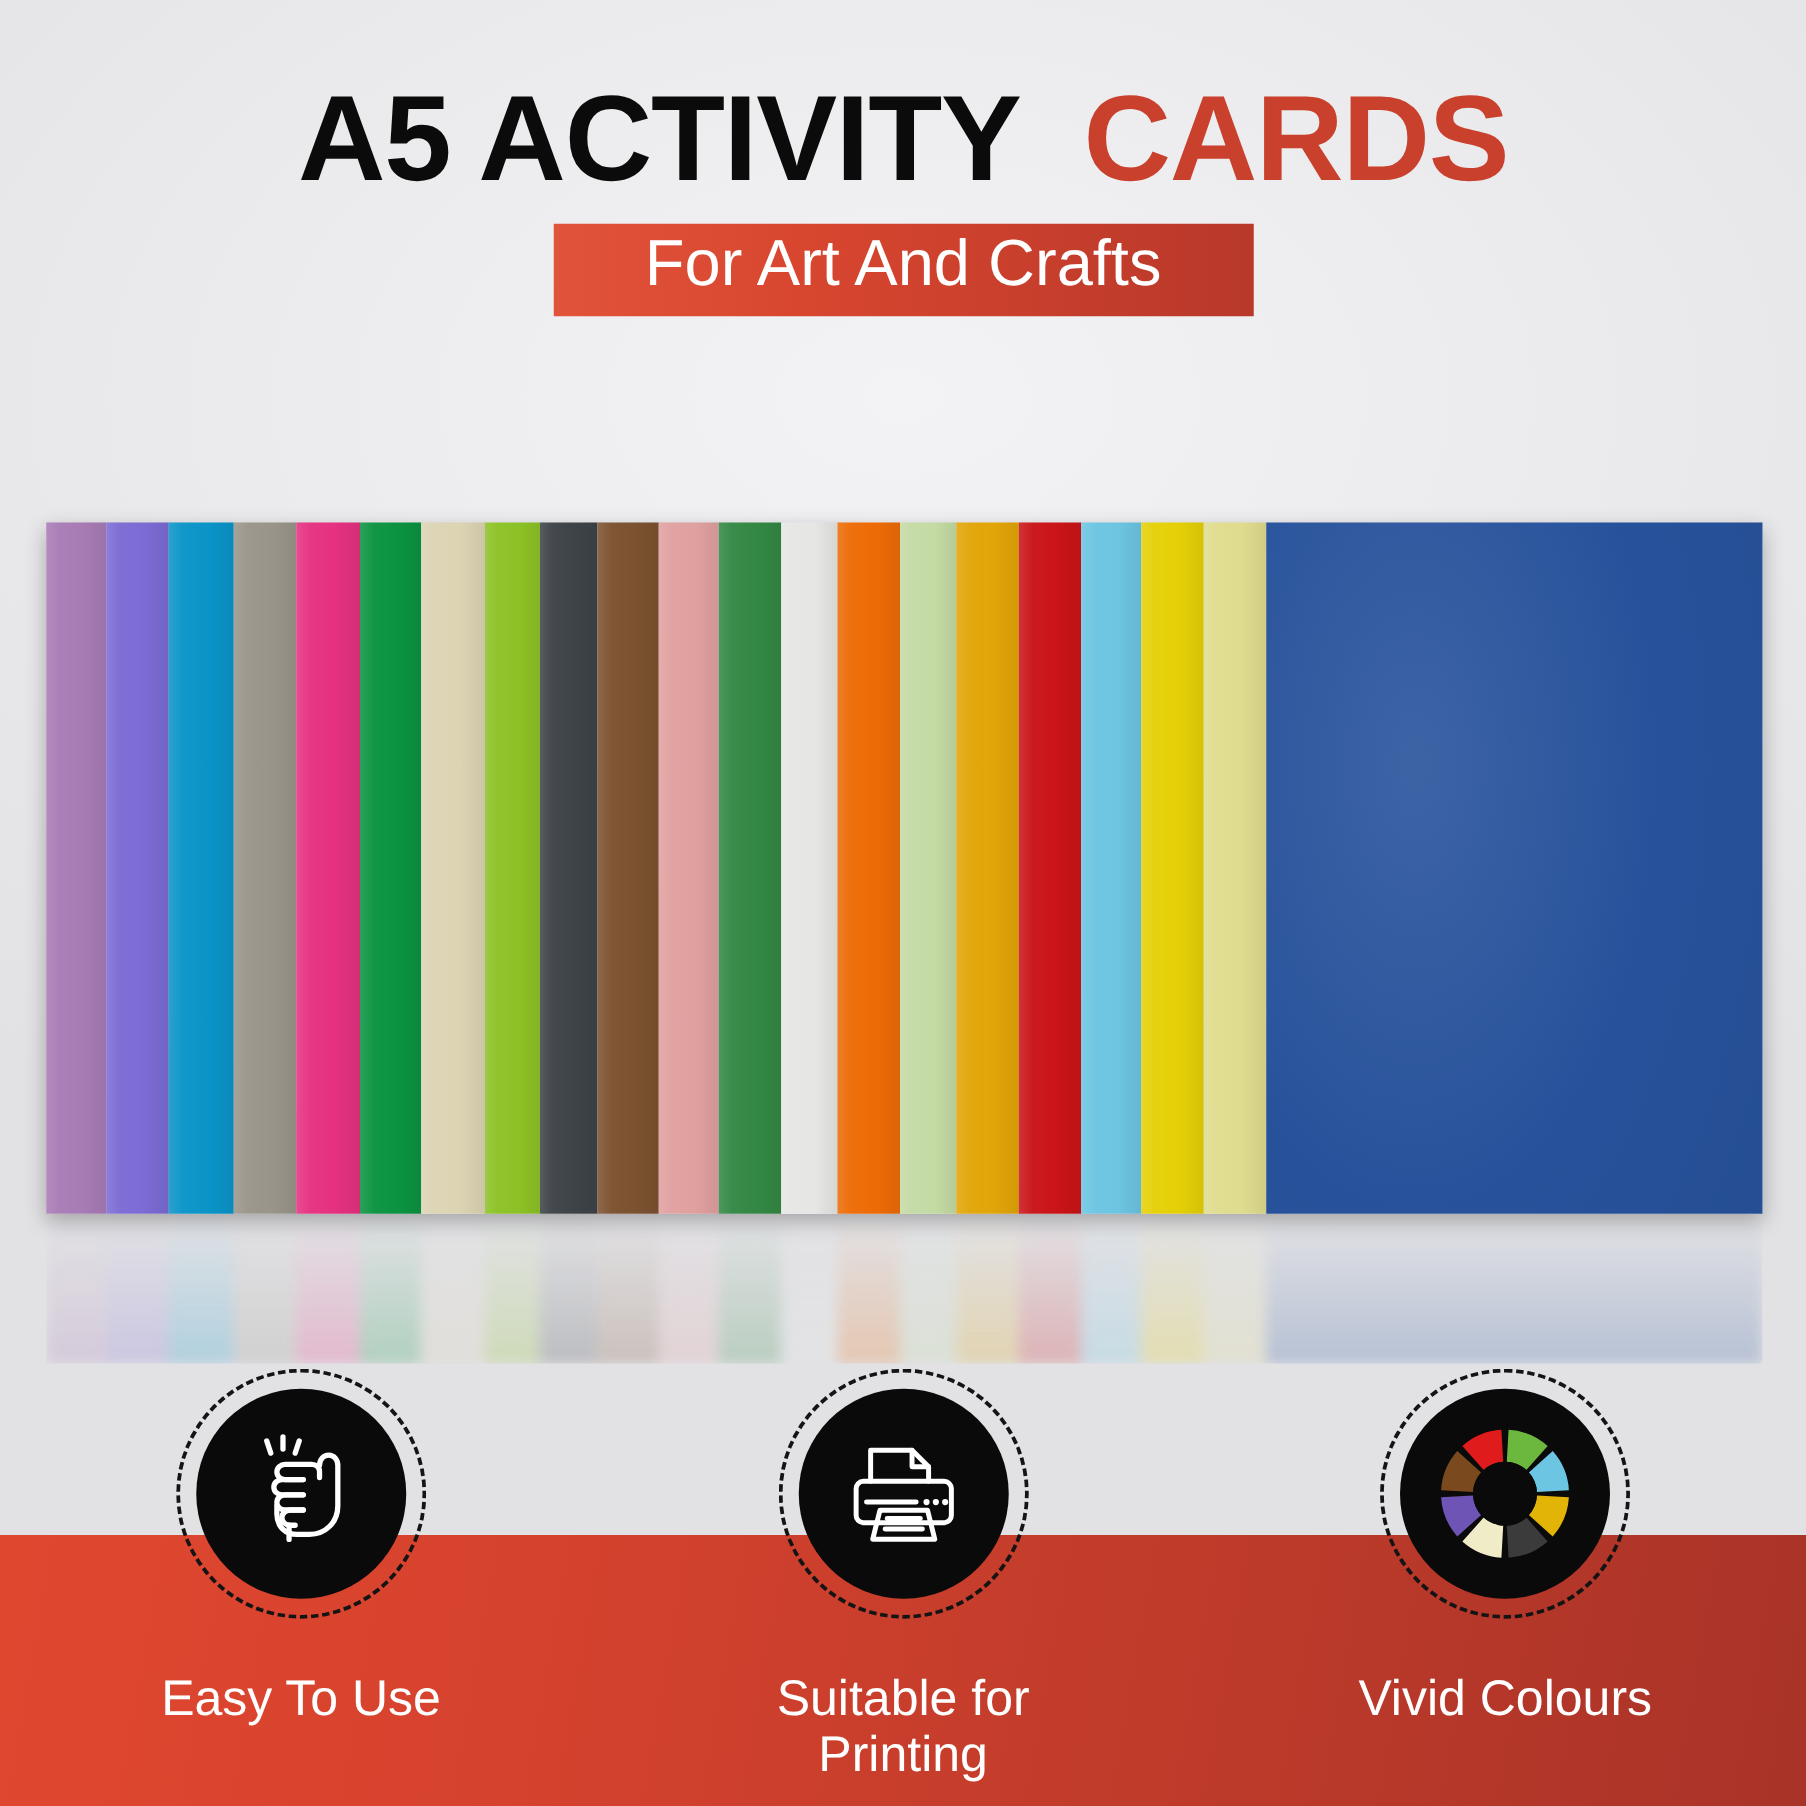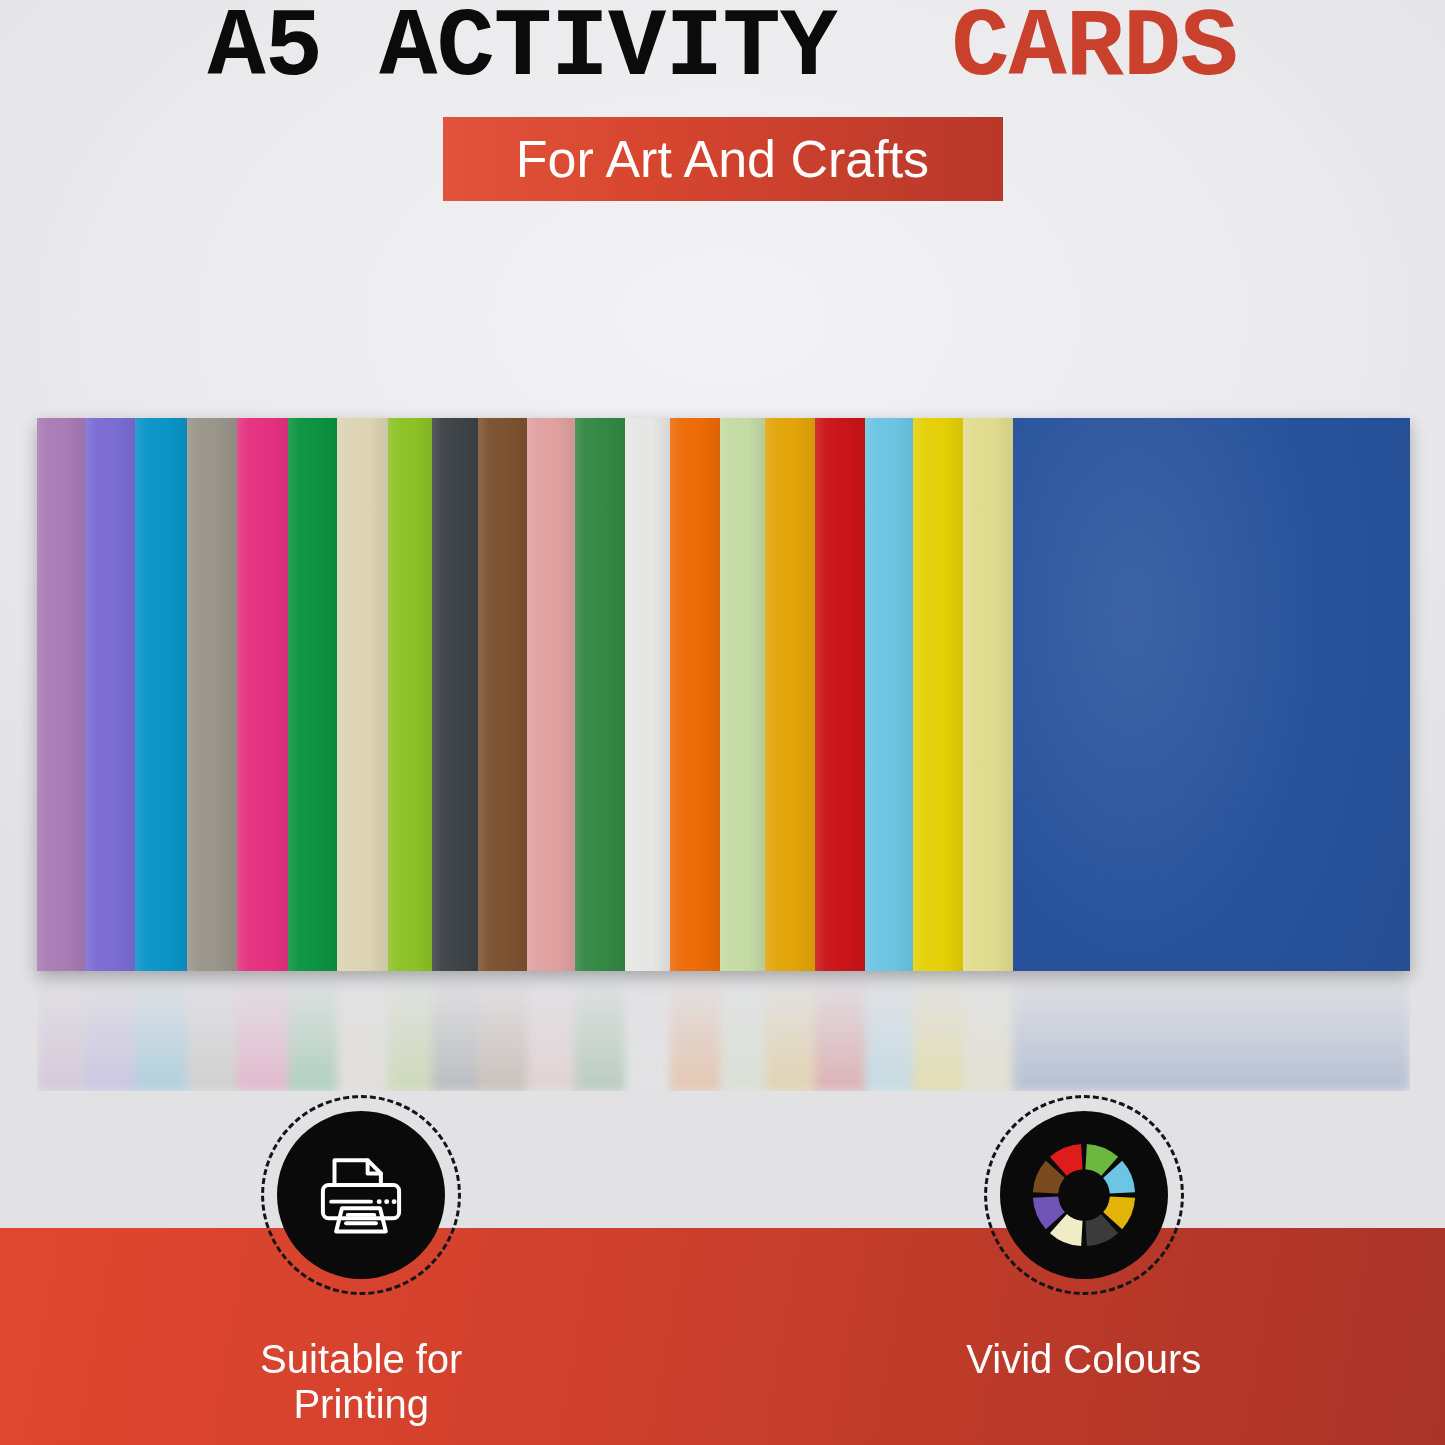--- a/index.html
+++ b/index.html
@@ -23,38 +23,39 @@
 
   
   .header {
     position: absolute;
     top: 0; left: 0; right: 0;
     height: 290px;
     text-align: center;
   }
   .title {
     margin: 0;
+    padding-top: 62px;
     font-size: 97px;
     line-height: 1.0;
     font-weight: 700;
     letter-spacing: -1px;
     white-space: nowrap;
-    font-family: Liberation Mono, monospace;
+    font-family: Liberation Sans, sans-serif;
   }
   .title .t-black { color: #0b0b0b; }
   .title .t-red   { color: #c9402c; }
 
   .subtitle-wrap {
     margin-top: 20px;
     display: flex;
     justify-content: center;
   }
   .subtitle-box {
     background: linear-gradient(90deg, #e2533c 0%, #d8462f 35%, #b8382a 100%);
-    padding: 15px 26px 14px 26px;
+    padding: 5px 26px 14px 26px;
     min-width: 560px;
     box-sizing: border-box;
   }
   .subtitle-text {
     color: #ffffff;
     font-size: 52px;
     line-height: 1.05;
     font-weight: 400;
     letter-spacing: 0px;
     white-space: nowrap;
@@ -235,20 +236,40 @@
       <div class="strip" style="width: 3.49599%; background: rgb(108, 197, 226);"></div>
       <div class="strip" style="width: 3.64166%; background: rgb(229, 208, 7);"></div>
       <div class="strip" style="width: 3.64166%; background: rgb(224, 220, 142);"></div>
       <div class="strip" style="width: 28.9148%; background: rgb(39, 82, 155);"></div>
     </div>
 
   <div class="banner"></div>
 
   <div class="features">
 
+    <div class="feature">
+      <div class="icon-ring">
+        <div class="icon-disc">
+          <span>
+            <svg width="104" height="104" viewBox="0 0 64 64" fill="none" stroke="#ffffff" stroke-width="2.6" stroke-linecap="round" stroke-linejoin="round">
+              <path d="M17 12 L15 6"></path>
+              <path d="M23 10 L23 4"></path>
+              <path d="M29 12 L31 6"></path>
+              <path d="M41 18 c0-3 2-5 4.5-5 S50 15 50 18 v20 c0 8-6 14-14 14 h-6 c-6 0-10-4-10-10 v-4"></path>
+              <path d="M41 24 v-3 c0-2-1.8-3.5-3.8-3.5 H24 c-2.2 0-4 1.7-4 3.8 s1.8 3.7 4 3.7 h9"></path>
+              <path d="M33 25 H22.5 c-2.2 0-4 1.7-4 3.8 s1.8 3.7 4 3.7 H33"></path>
+              <path d="M33 32.5 H24 c-2.2 0-4 1.7-4 3.8 s1.8 3.7 4 3.7 h9"></path>
+              <path d="M33 40 h-6.5 c-2.2 0-4 1.7-4 3.8 s1.8 3.7 4 3.7 H29"></path>
+              <path d="M26 47.5 v7"></path>
+            </svg>
+          </span>
+        </div>
+      </div>
+      <div class="feature-label">Easy To Use</div>
+    </div>
 
     <div class="feature">
       <div class="icon-ring">
         <div class="icon-disc">
           <span>
             <svg width="106" height="106" viewBox="0 0 64 64" fill="none" stroke="#ffffff" stroke-width="2.4" stroke-linecap="round" stroke-linejoin="round">
               <path d="M16 26 V11 h20 l8 8 v7"></path>
               <path d="M36 11 v8 h8"></path>
               <rect x="9" y="26" width="46" height="20" rx="3.5"></rect>
               <path d="M14 36 h24"></path>

